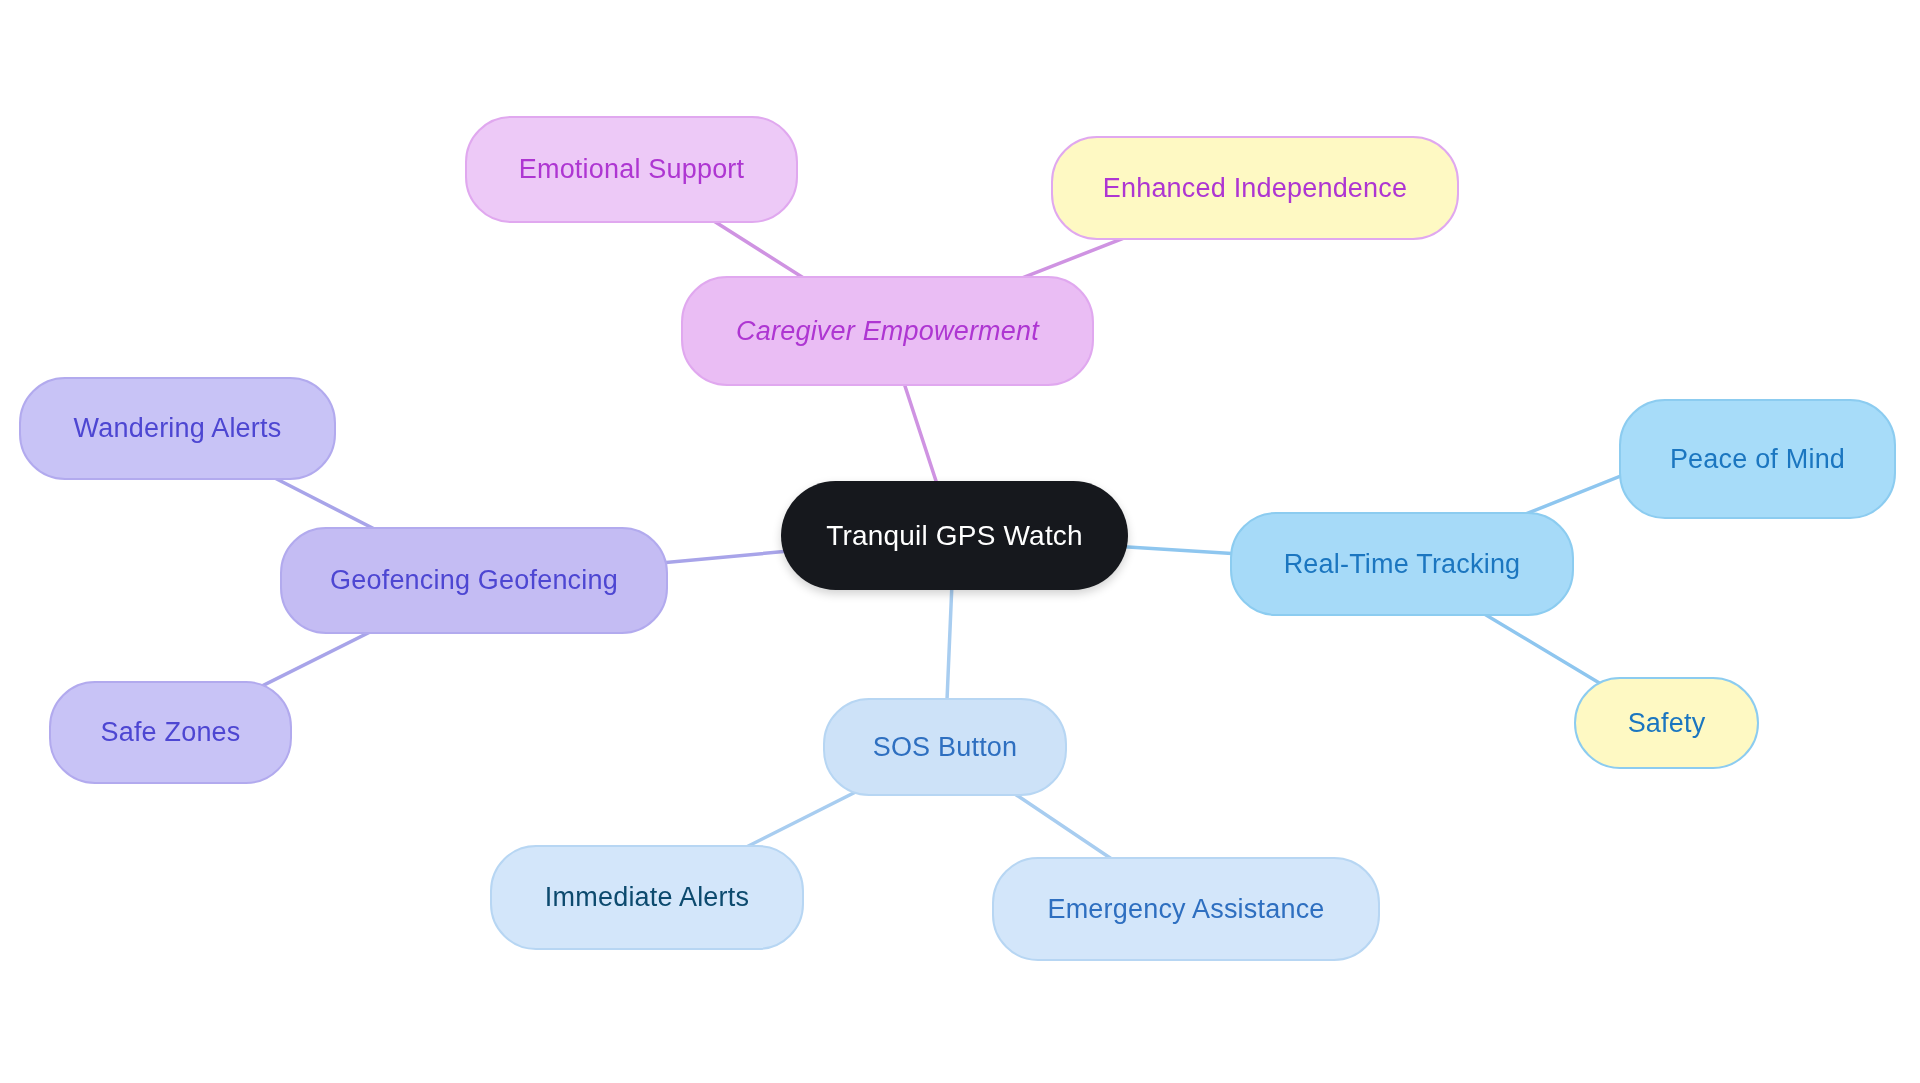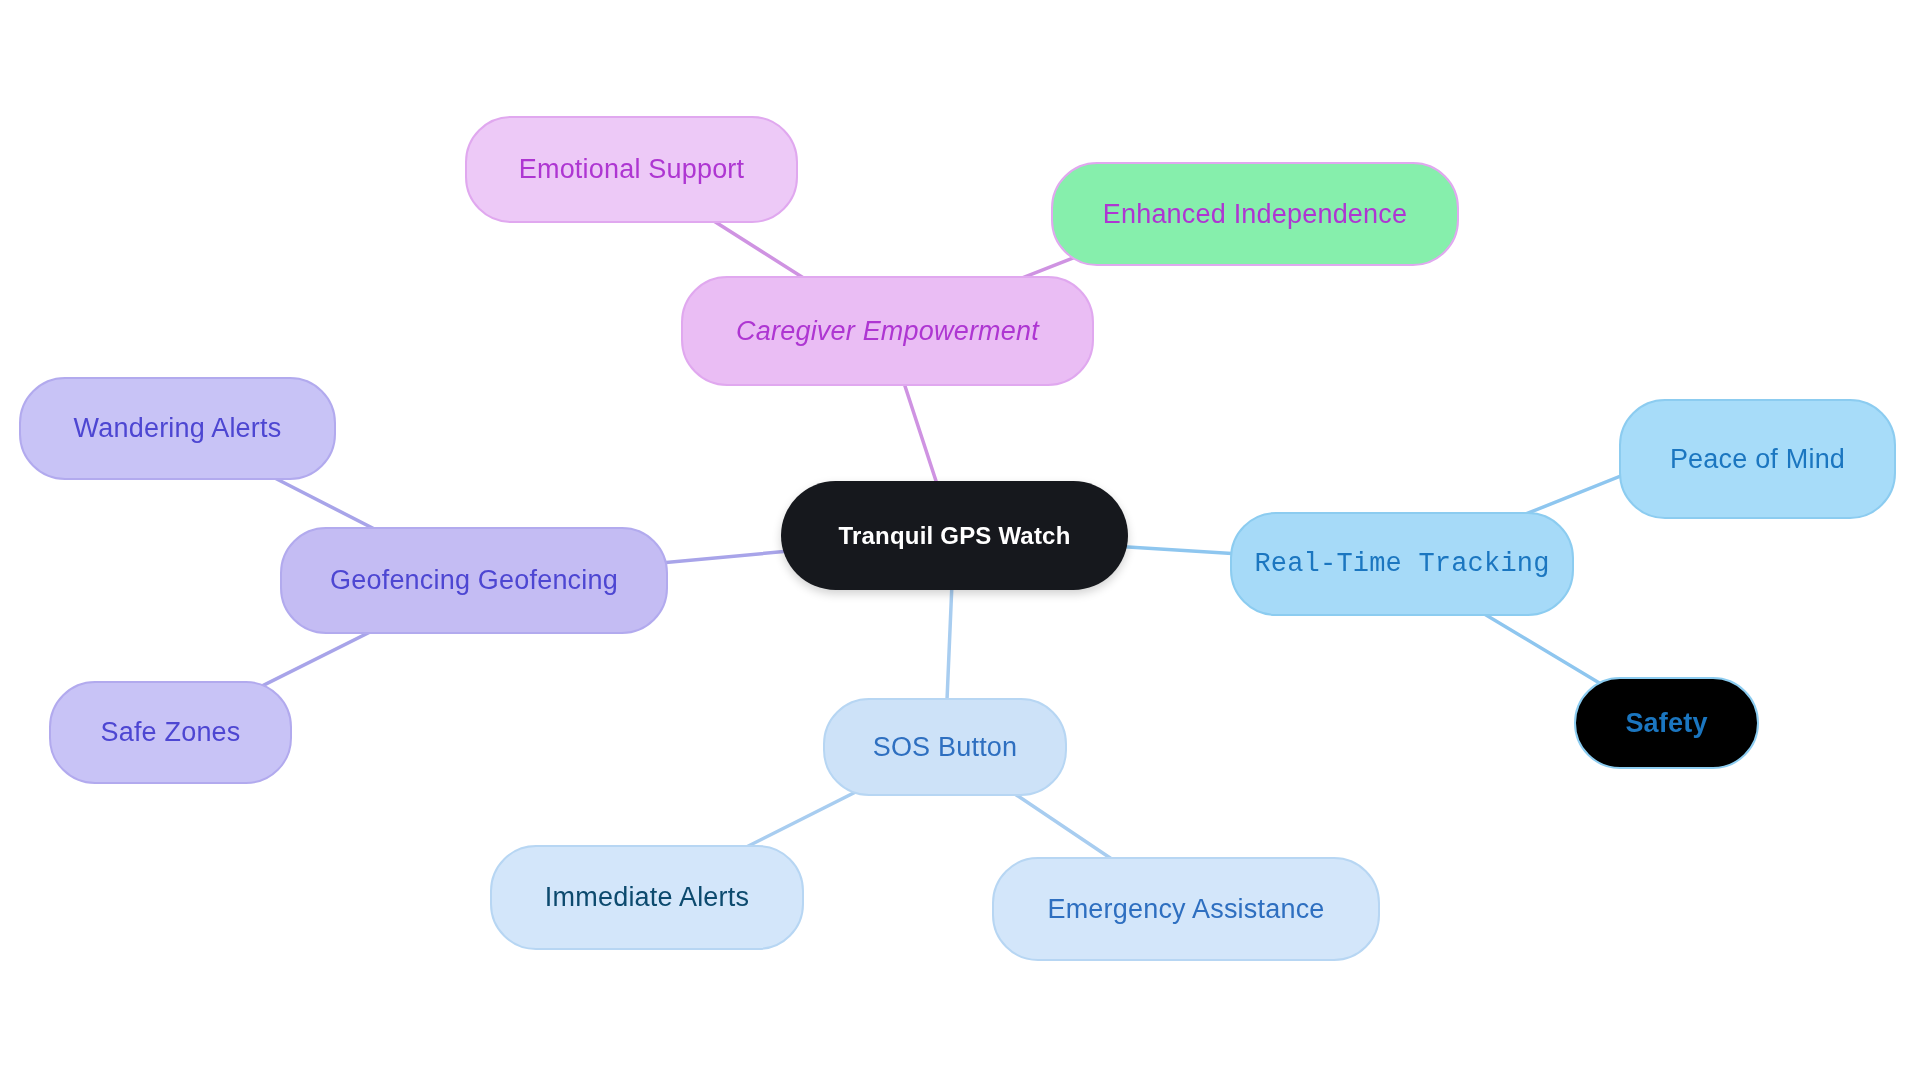--- a/index.html
+++ b/index.html
@@ -18,36 +18,35 @@
     display: flex; align-items: center; justify-content: center;
     text-align: center;
     font-size: 27px; letter-spacing: 0.2px;
     border-radius: 46px;
     border: 2px solid transparent;
     cursor: pointer;
     user-select: none;
     padding: 0 18px;
   }
   .node.center {
-    font-size: 24px;
+    font-size: 28px;
     border-radius: 56px;
     border: none;
     box-shadow: 0 4px 10px rgba(0,0,0,0.18);
-    font-weight: bold;
   }
 
   
   .pos-center     { left: 781px;  top: 481px; width: 347px; height: 109px; }
   .pos-caregiver  { left: 681px;  top: 276px; width: 413px; height: 110px; font-style: italic; }
   .pos-emotional  { left: 465px;  top: 116px; width: 333px; height: 107px; }
   .pos-enhanced   { left: 1051px; top: 136px; width: 408px; height: 104px; }
   .pos-geofencing { left: 280px;  top: 527px; width: 388px; height: 107px; }
   .pos-wandering  { left: 19px;   top: 377px; width: 317px; height: 103px; }
   .pos-safezones  { left: 49px;   top: 681px; width: 243px; height: 103px; }
-  .pos-realtime   { left: 1230px; top: 512px; width: 344px; height: 104px; font-family: Liberation Mono, monospace; }
+  .pos-realtime   { left: 1230px; top: 512px; width: 344px; height: 104px; }
   .pos-peace      { left: 1619px; top: 371px; width: 277px; height: 120px; margin-top: 28px; }
   .pos-safety     { left: 1574px; top: 677px; width: 185px; height: 92px; }
   .pos-sos        { left: 823px;  top: 698px; width: 244px; height: 98px; }
   .pos-immediate  { left: 490px;  top: 845px; width: 314px; height: 105px; }
   .pos-emergency  { left: 992px;  top: 857px; width: 388px; height: 104px; }
 </style>
 </head>
 <body>
 
 <div class="mindmap">
@@ -68,27 +67,27 @@
 
     <line x1="954" y1="536" x2="945" y2="747" style="stroke: rgb(168, 205, 240);"></line>
     <line x1="945" y1="747" x2="647" y2="897" style="stroke: rgb(168, 205, 240);"></line>
     <line x1="945" y1="747" x2="1186" y2="909" style="stroke: rgb(168, 205, 240);"></line>
   </svg>
 
   <div class="node center pos-center" style="background: rgb(22, 24, 29); color: rgb(255, 255, 255);">Tranquil GPS Watch</div>
 
   <div class="node pos-caregiver" style="background: rgb(234, 189, 244); color: rgb(174, 54, 210); border-color: rgb(224, 168, 239);">Caregiver Empowerment</div>
   <div class="node pos-emotional" style="background: rgb(237, 201, 247); color: rgb(174, 54, 210); border-color: rgb(224, 168, 239);">Emotional Support</div>
-  <div class="node pos-enhanced" style="background: #86efac; color: rgb(174, 54, 210); border-color: rgb(224, 168, 239); margin-top: 26px;">Enhanced Independence</div>
+  <div class="node pos-enhanced" style="background: #fef9c3; color: rgb(174, 54, 210); border-color: rgb(224, 168, 239);">Enhanced Independence</div>
 
   <div class="node pos-geofencing" style="background: rgb(196, 188, 243); color: rgb(77, 70, 210); border-color: rgb(178, 170, 238);">Geofencing Geofencing</div>
   <div class="node pos-wandering" style="background: rgb(200, 195, 246); color: rgb(77, 70, 210); border-color: rgb(178, 170, 238);">Wandering Alerts</div>
   <div class="node pos-safezones" style="background: rgb(200, 195, 246); color: rgb(77, 70, 210); border-color: rgb(178, 170, 238);">Safe Zones</div>
 
   <div class="node pos-realtime" style="background: rgb(166, 218, 248); color: rgb(27, 118, 192); border-color: rgb(140, 204, 240);">Real-Time Tracking</div>
   <div class="node pos-peace" style="background: rgb(167, 220, 249); color: rgb(27, 118, 192); border-color: rgb(140, 204, 240);">Peace of Mind</div>
-  <div class="node pos-safety" style="background: #000000; color: rgb(27, 118, 192); border-color: rgb(140, 204, 240); font-weight: bold;">Safety</div>
+  <div class="node pos-safety" style="background: #fef9c3; color: rgb(27, 118, 192); border-color: rgb(140, 204, 240);">Safety</div>
 
   <div class="node pos-sos" style="background: rgb(205, 226, 248); color: rgb(46, 111, 192); border-color: rgb(183, 214, 243);">SOS Button</div>
   <div class="node pos-immediate" style="background: rgb(211, 230, 250); color: #0c4a6e; border-color: rgb(183, 214, 243);">Immediate Alerts</div>
   <div class="node pos-emergency" style="background: rgb(211, 230, 250); color: rgb(46, 111, 192); border-color: rgb(183, 214, 243);">Emergency Assistance</div>
 
 </div>
 
 </body></html>

